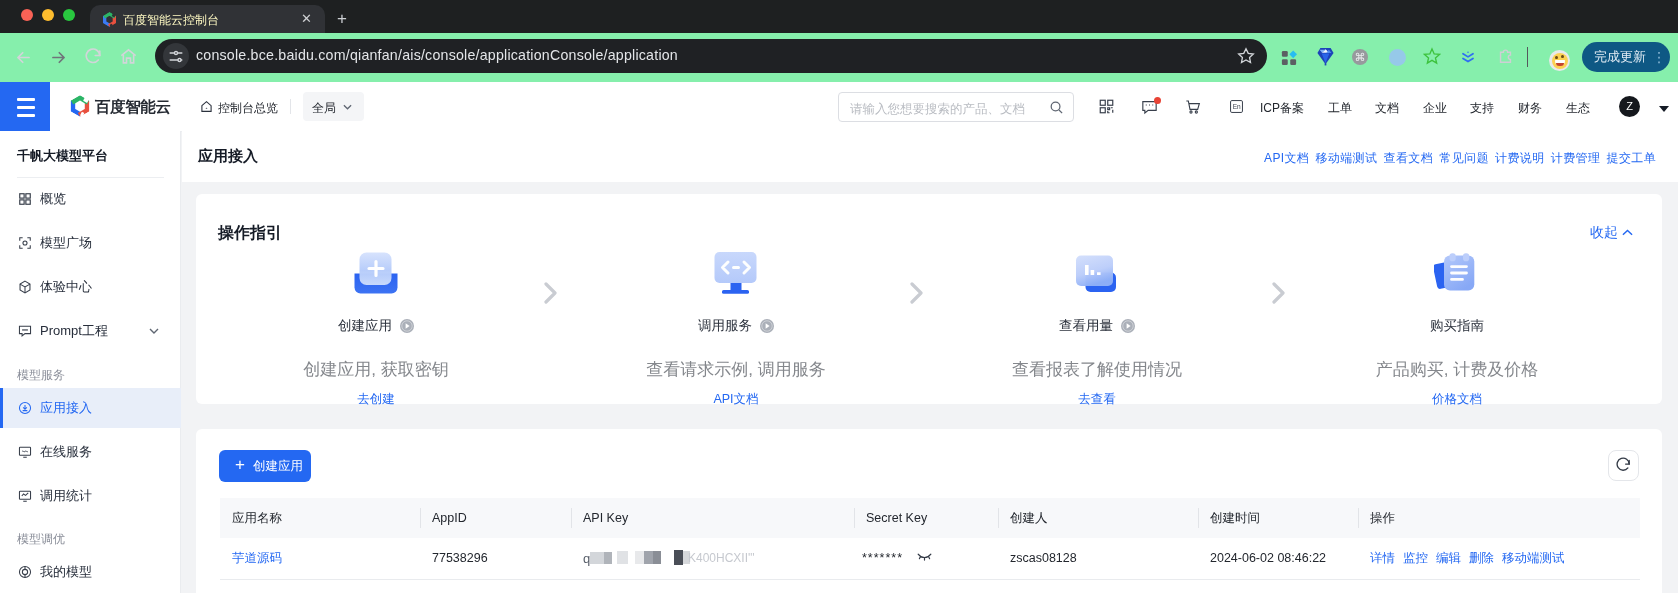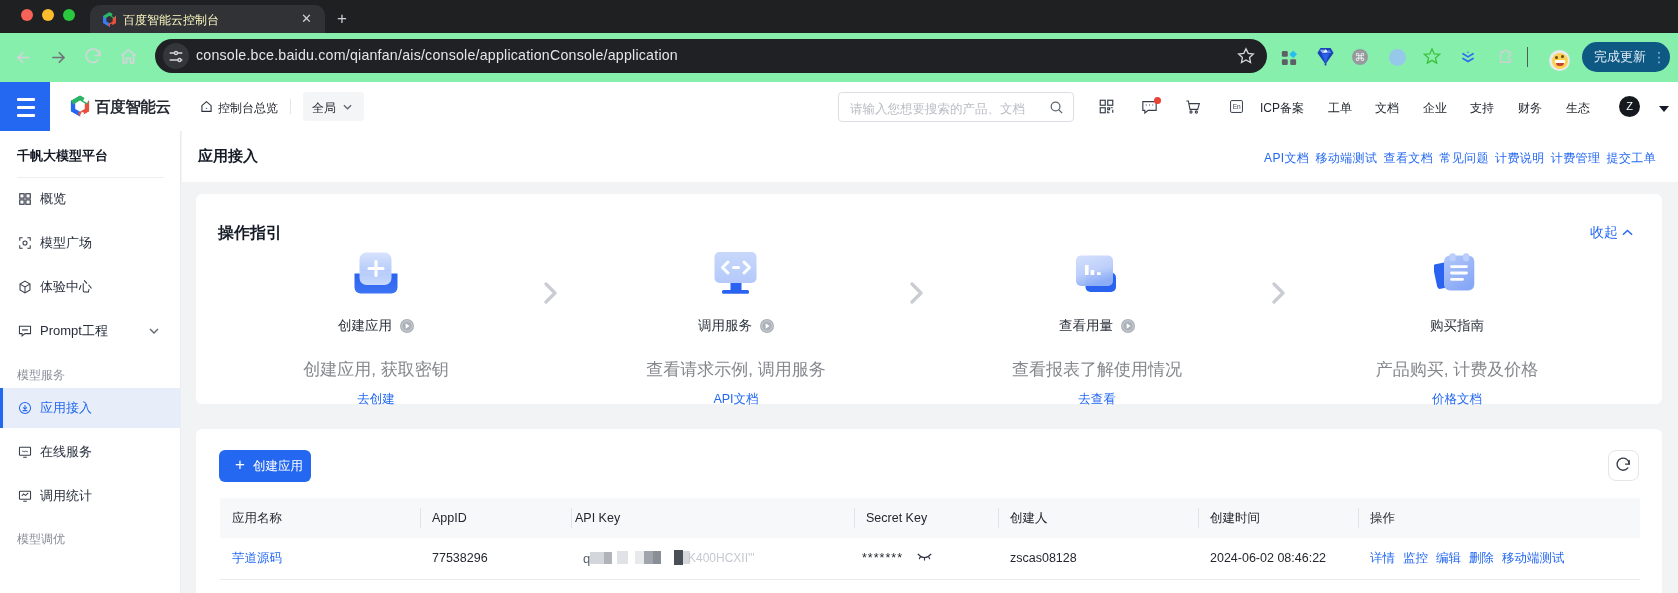--- a/index.html
+++ b/index.html
@@ -268,20 +268,28 @@
   </div>
   <div class="sitem" style="top:345px">
     <svg width="16" height="16" viewBox="0 0 24 24" fill="none" stroke="#373e4a" stroke-width="1.8">
         <rect x="2.5" y="4" width="19" height="13.5" rx="1"></rect>
         <path d="M6.5 12l3-3.5 3.5 2.5 4.5-4.5"></path>
         <path d="M9 21h6"></path>
       </svg>
     <span class="txt">调用统计</span>
   </div>
   <div class="slabel" style="top:400px;">模型调优</div>
+  <div class="sitem" style="top:421px">
+    <svg width="16" height="16" viewBox="0 0 24 24" fill="none" stroke="#373e4a" stroke-width="1.8">
+        <circle cx="12" cy="12" r="9.5"></circle>
+        <circle cx="12" cy="12" r="4.5"></circle>
+        <path d="M12 2.5v5M12 16.5v5"></path>
+      </svg>
+    <span class="txt">我的模型</span>
+  </div>
 </div>
 
 <div id="titlebar">
   <span class="abs" style="left:16px;top:16px;font-size:15px;font-weight:700;color:#151b26;">应用接入</span>
   <span class="abs" style="right:22px;top:19px;font-size:12px;letter-spacing:0.35px;color:#2468f2;">API文档 移动端测试 查看文档 常见问题 计费说明 计费管理 提交工单</span>
 </div>
 <div id="card1">
   <span class="abs" style="left:22px;top:29px;font-size:16px;font-weight:700;color:#151b26;">操作指引</span>
   <span class="abs" style="left:1394px;top:30px;font-size:14px;color:#2468f2;">收起
     <svg style="vertical-align:1px" width="11" height="7" viewBox="0 0 12 7" fill="none" stroke="#2468f2" stroke-width="1.6">
@@ -401,21 +409,21 @@
   <div class="abs" style="left:1412px;top:21px;width:31px;height:31px;border:1px solid #e4e6ea;border-radius:8px;background:#fff;">
     <svg style="position:absolute;left:6px;top:6px" width="17" height="17" viewBox="0 0 24 24" fill="none" stroke="#333a46" stroke-width="1.9" stroke-linecap="round">
         <path d="M20 5v5h-5"></path>
         <path d="M20 10a8.5 8.5 0 1 0-1.8 5.4"></path>
       </svg>
   </div>
   <div id="tbl">
     <div class="abs" style="left:0;top:0;width:1420px;height:40px;background:#f7f8fa;"></div>
     <div class="th" style="left:0;width:200px;">应用名称</div>
     <div class="th" style="left:200px;width:151px;">AppID</div>
-    <div class="th" style="left:343px;width:283px;">API Key</div>
+    <div class="th" style="left:351px;width:283px;">API Key</div>
     <div class="th" style="left:634px;width:144px;">Secret Key</div>
     <div class="th" style="left:778px;width:200px;">创建人</div>
     <div class="th" style="left:978px;width:160px;">创建时间</div>
     <div class="th" style="left:1138px;width:282px;">操作</div>
     <div class="abs" style="left:200px;top:10px;width:1px;height:20px;background:#e2e4e8;"></div>
     <div class="abs" style="left:351px;top:10px;width:1px;height:20px;background:#e2e4e8;"></div>
     <div class="abs" style="left:634px;top:10px;width:1px;height:20px;background:#e2e4e8;"></div>
     <div class="abs" style="left:778px;top:10px;width:1px;height:20px;background:#e2e4e8;"></div>
     <div class="abs" style="left:978px;top:10px;width:1px;height:20px;background:#e2e4e8;"></div>
     <div class="abs" style="left:1138px;top:10px;width:1px;height:20px;background:#e2e4e8;"></div>

